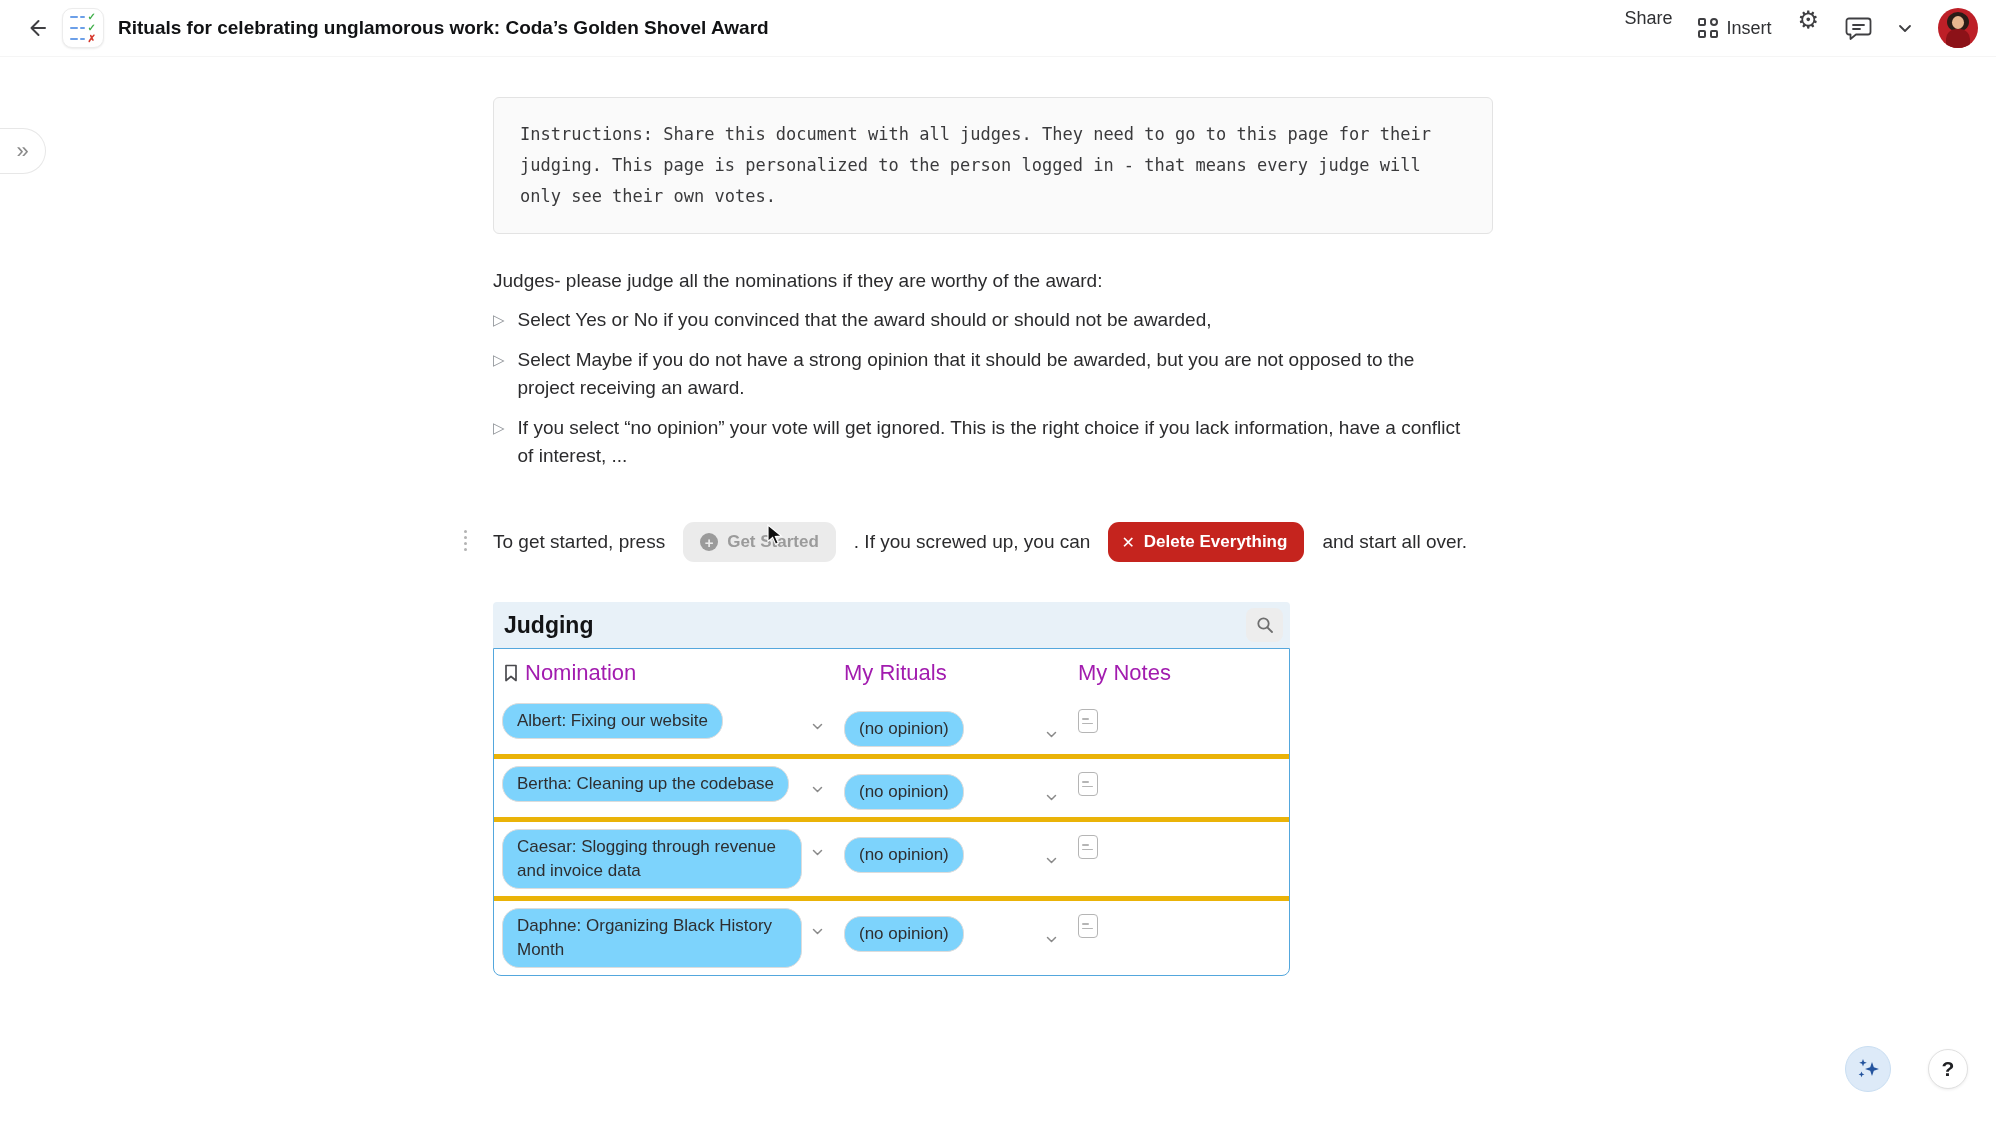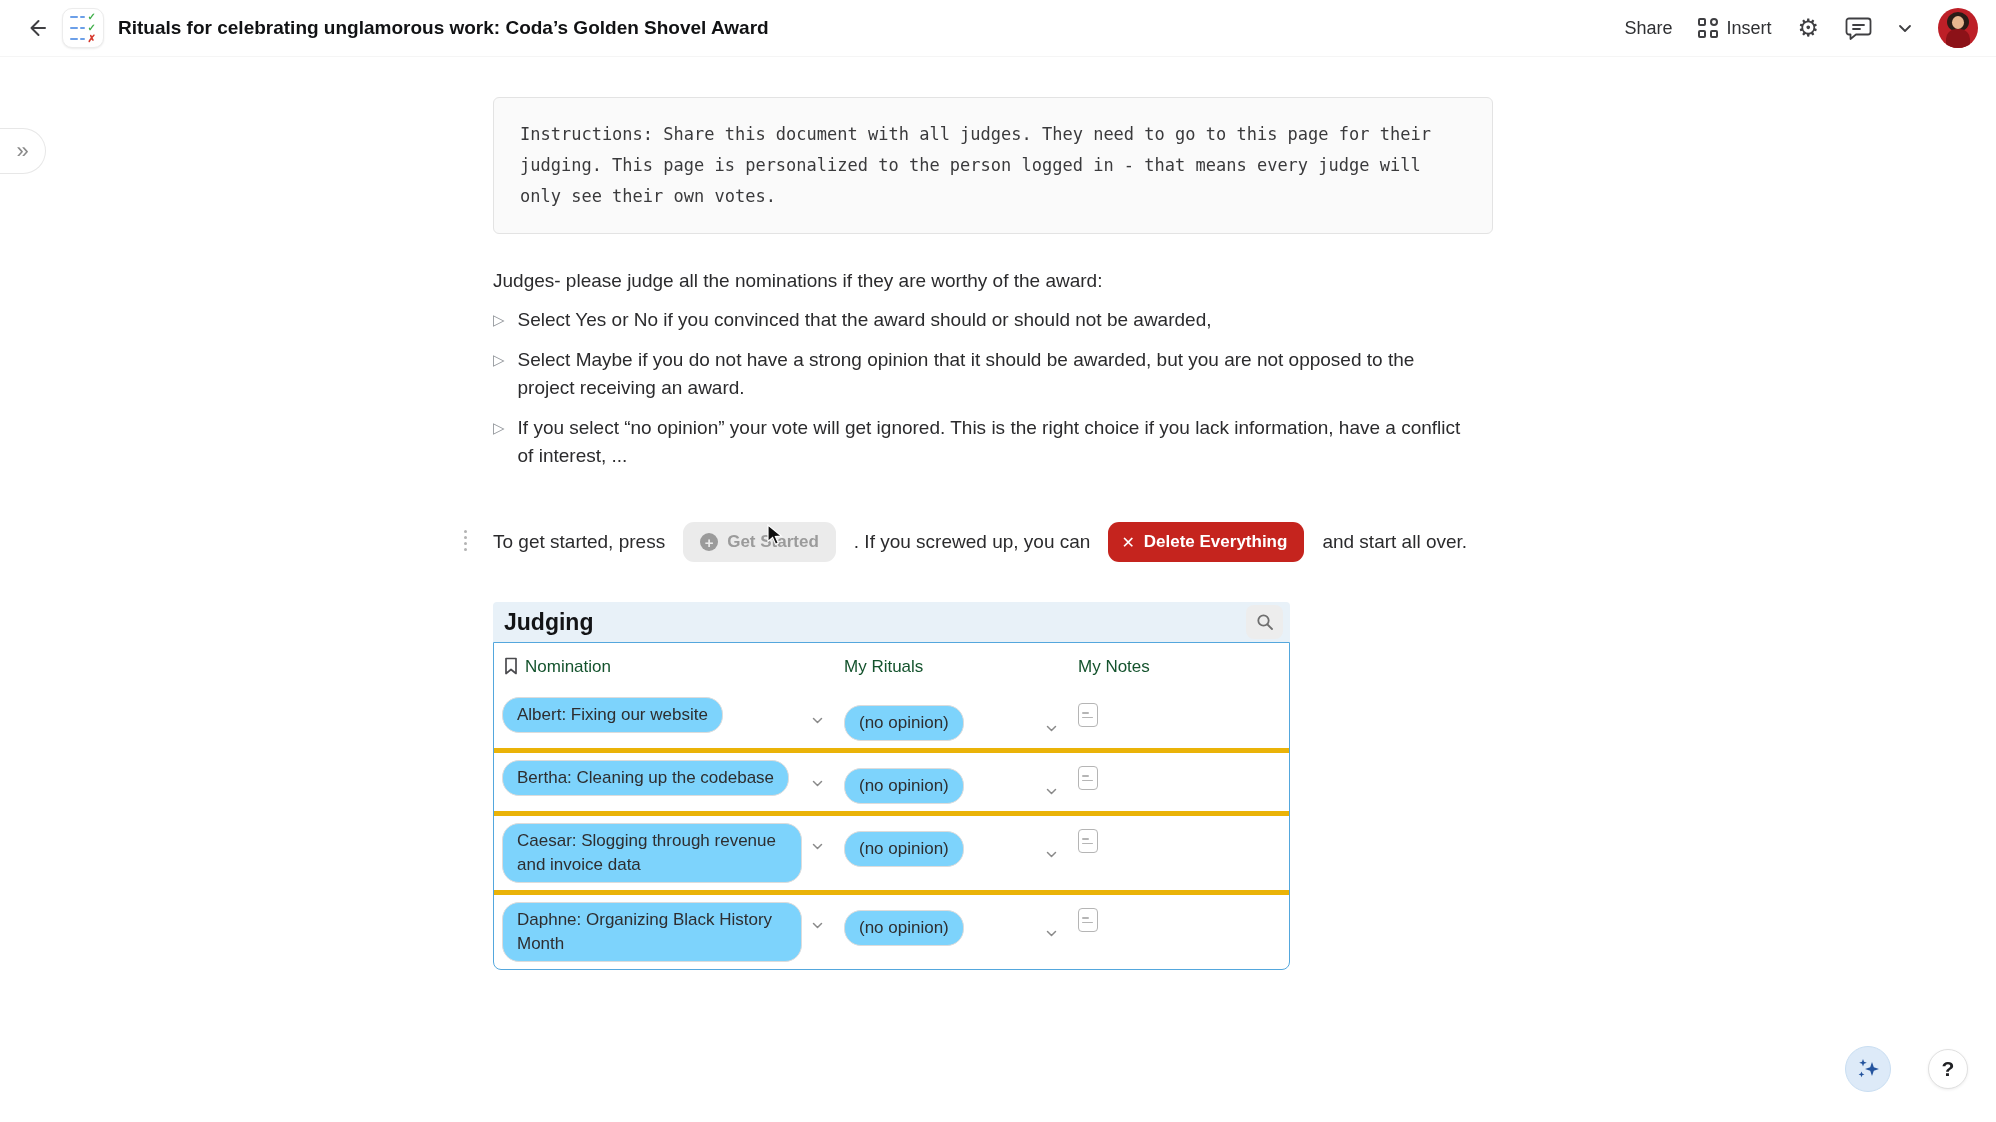--- a/index.html
+++ b/index.html
@@ -14,21 +14,21 @@
               border-radius:8px; cursor:pointer; }
   .doc-tile { width:42px; height:40px; margin-left:8px; background:#fff; border:1px solid #ececec;
               border-radius:10px; box-shadow:0 1px 2px rgba(0,0,0,.08);
               display:flex; flex-direction:column; justify-content:center; gap:3px; padding:6px 7px; }
   .doc-row { display:flex; align-items:center; gap:2px; height:8px; }
   .doc-bar { height:2.5px; border-radius:2px; background:#6b9fe8; }
   .doc-bar.b1 { width:8px; } .doc-bar.b2 { width:5px; }
   .doc-glyph { font-size:10px; font-weight:bold; line-height:8px; margin-left:1px; }
   .doc-glyph.ok { color:#3fae49; } .doc-glyph.no { color:#d6382c; }
   .doc-title { margin-left:14px; font-size:19px; font-weight:700; color:#111214; }
-  .topbar-right { margin-left:auto; display:flex; align-items:center; gap:26px; }
+  .topbar-right { margin-left:auto; display:flex; gap:26px; }
   .tb-text { font-size:18px; color:#2f3033; cursor:pointer; }
   .tb-insert { display:flex; align-items:center; gap:8px; cursor:pointer; }
   .insert-grid { width:20px; height:20px; position:relative; }
   .insert-grid i { position:absolute; width:8px; height:8px; border:2.2px solid #3f3f42; border-radius:2px; }
   .insert-grid i.tl { left:0; top:0; } .insert-grid i.bl { left:0; bottom:0; }
   .insert-grid i.br { right:0; bottom:0; } .insert-grid i.tr { right:0; top:0; border-radius:50%; }
   .gear { font-family:"DejaVu Sans", sans-serif; font-size:24px; color:#3f3f42; cursor:pointer; line-height:1; }
   .tb-icon { display:flex; align-items:center; cursor:pointer; }
   .avatar { width:40px; height:40px; border-radius:50%; background:#bd1f27; position:relative; overflow:hidden; cursor:pointer; }
   .avatar .hair { position:absolute; left:9px; top:4px; width:22px; height:20px; border-radius:50%; background:#2a1c17; }
@@ -64,28 +64,28 @@
   .plus-circle { width:18px; height:18px; border-radius:50%; background:#9b9b9b; color:#ebebeb;
                  display:flex; align-items:center; justify-content:center;
                  font-size:15px; font-weight:700; line-height:1; }
   .btn-danger { background:#c5241e; color:#fff; margin:0 10px; padding-left:13px; }
   .x-glyph { font-family:"DejaVu Sans", sans-serif; font-size:16px; font-weight:400; }
 
   .cursor-pointer { position:absolute; left:274px; top:2px; pointer-events:none; }
 
   
   .judging-table { margin-top:40px; width:797px; }
-  .table-titlebar { height:40px; background:#e8f1f8; border-radius:4px 4px 0 0;
+  .table-titlebar { height:46px; background:#e8f1f8; border-radius:4px 4px 0 0;
                     display:flex; align-items:center; padding:0 7px 0 11px; }
   .table-title { font-size:23px; font-weight:800; color:#131416; }
   .search-tile { margin-left:auto; width:37px; height:34px; background:#ededed; border-radius:8px;
                  display:flex; align-items:center; justify-content:center; cursor:pointer; }
   .table-body { border:1.5px solid #54a7dd; border-radius:0 0 8px 8px; background:#fff; overflow:hidden; }
   .t-header { display:grid; grid-template-columns:340px 230px 1fr; height:47px; align-items:center; }
-  .th { font-size:17px; color:#14532d; display:flex; align-items:flex-start; cursor:pointer; }
+  .th { font-size:22px; color:#a21caf; display:flex; align-items:center; cursor:pointer; }
   .th.c1 { padding-left:10px; gap:7px; }
   .th.c2 { padding-left:10px; } .th.c3 { padding-left:14px; }
   .t-row { display:grid; grid-template-columns:340px 230px 1fr; border-top:5px solid #eab308;
            padding:7px 0; align-items:start; }
   .cell { position:relative; display:flex; align-items:flex-start; }
   .cell.c1 { padding-left:8px; }
   .pill { border:1px solid #dcdcdc; border-radius:17px; background:#7dd3fc; padding:5px 14px;
           font-size:17px; line-height:24px; color:#2e2e30; max-width:300px; cursor:pointer; }
   .chev { position:absolute; top:13px; cursor:pointer; }
   .cell.c1 .chev { left:318px; }

